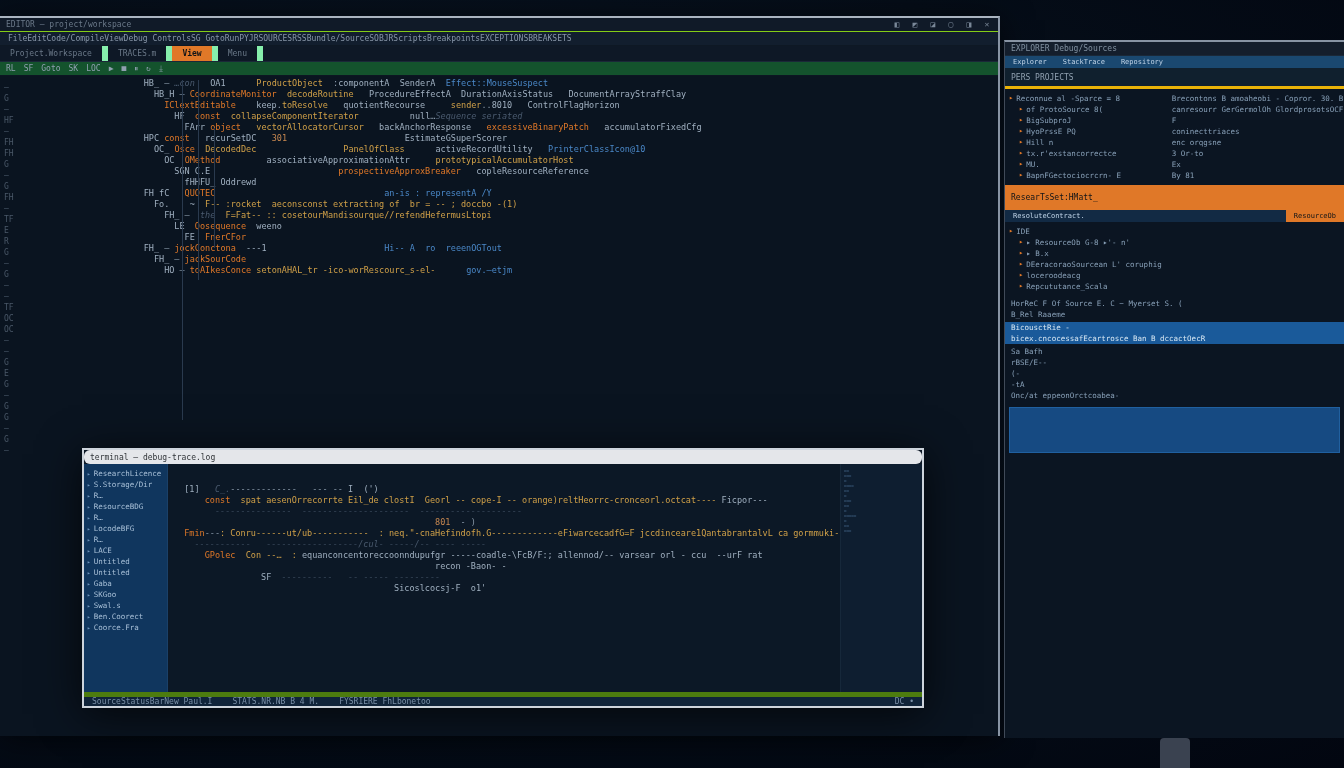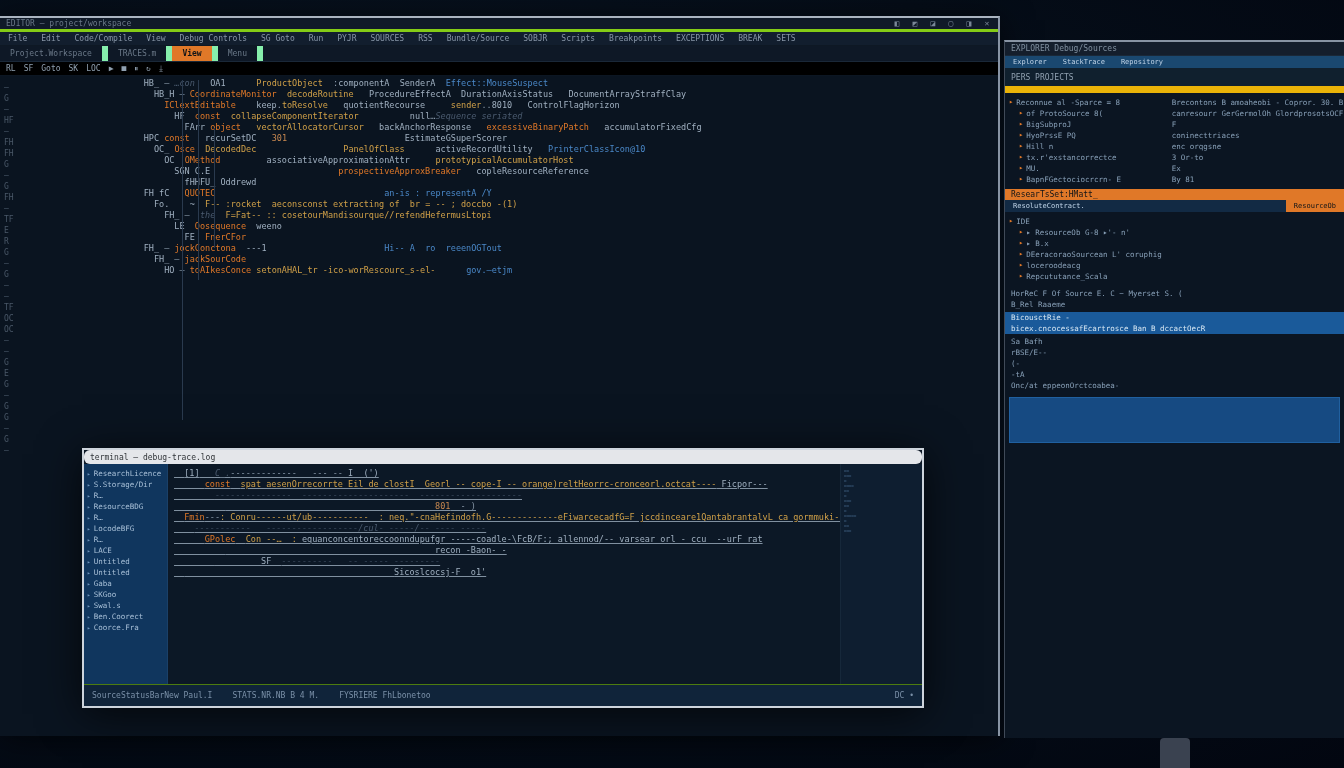--- a/index.html
+++ b/index.html
@@ -47,21 +47,21 @@
     width: 30px;
     height: 30px;
     background: #3a4250;
     border-radius: 4px 4px 0 0;
   }
 
   
   .titlebar {
     height: 14px;
     background: #101a28;
-    border-bottom: 3px solid #84cc16;
+    border-bottom: 1px solid #84cc16;
     display: flex;
     align-items: center;
     padding: 0 6px;
     gap: 10px;
     font-size: 8px;
     color: #6a7888;
   }
   .titlebar .right-icons {
     margin-left: auto;
     display: flex;
@@ -71,21 +71,20 @@
   .titlebar .right-icons span {
     width: 10px;
     text-align: center;
   }
 
   .menubar {
     height: 14px;
     background: #121e2e;
     display: flex;
     align-items: center;
-    gap: 14px;
     padding: 0 8px;
     font-size: 8px;
     color: #8896a8;
     border-bottom: 1px solid #0e1824;
   }
   .menubar span { cursor: default; }
 
   .tabbar {
     height: 16px;
     background: #0e1826;
@@ -102,21 +101,21 @@
     border-right: 6px solid #86efac;
   }
   .tabbar .tab.active {
     background: #e07828;
     color: #101418;
     font-weight: bold;
   }
 
   .toolbar {
     height: 14px;
-    background: #000000;
+    background: #14532d;
     display: flex;
     align-items: center;
     padding: 0 6px;
     gap: 8px;
     font-size: 8px;
     color: #90a0b0;
     border-bottom: 1px solid #0c1622;
   }
 
   
@@ -208,39 +207,38 @@
     gap: 3px;
   }
   .sub-sidebar .item::before {
     content: '▸';
     font-size: 6px;
     color: #6a90b8;
   }
   .sub-editor {
     flex: 1;
     position: relative;
-    padding: 4px 6px;
+    padding: 20px 6px;
     overflow: hidden;
     background: #0c1826;
-    text-decoration: underline;
   }
   .sub-minimap {
     width: 82px;
     background: #0e1e30;
     border-left: 1px solid #16283a;
     padding: 4px 3px;
     font-size: 4px;
     line-height: 5px;
     color: #3a5878;
     overflow: hidden;
   }
   .sub-status {
-    height: 22px;
+    height: 14px;
     background: #10243a;
-    border-top: 1px solid #4d7c0f;
+    border-top: 5px solid #4d7c0f;
     display: flex;
     align-items: center;
     padding: 0 8px;
     gap: 20px;
     font-size: 8px;
     color: #7a90a8;
   }
 
   
   .r-header {
@@ -262,42 +260,42 @@
   }
   .r-tabbar span { padding: 0 8px; display:flex; align-items:center; }
   .r-section-title {
     height: 12px;
     background: #10202e;
     font-size: 8px;
     color: #90a0b0;
     padding: 9px 6px;
     display: flex;
     align-items: center;
-    border-bottom: 7px solid #eab308;
+    border-bottom: 3px solid #eab308;
   }
   .r-tree {
     padding: 4px 4px;
     font-size: 7.5px;
     line-height: 11px;
     overflow: hidden;
   }
   .r-tree .node {
     white-space: nowrap;
     display: flex;
     align-items: center;
     gap: 3px;
     color: #88a0b8;
   }
   .r-tree .node.d1 { padding-left: 10px; }
   .r-tree .node .ic { color: #e07828; font-size:7px; }
   .r-hl-orange {
     background: #e07828;
     color: #101418;
     font-size: 8px;
-    padding: 1px 6px;
+    padding: 8px 6px;
     white-space: nowrap;
     overflow:hidden;
   }
   .r-hl-blue {
     background: #1a5a9a;
     color: #d8e8f4;
     font-size: 7.5px;
     padding: 1px 6px;
     white-space:nowrap;
     overflow:hidden;

